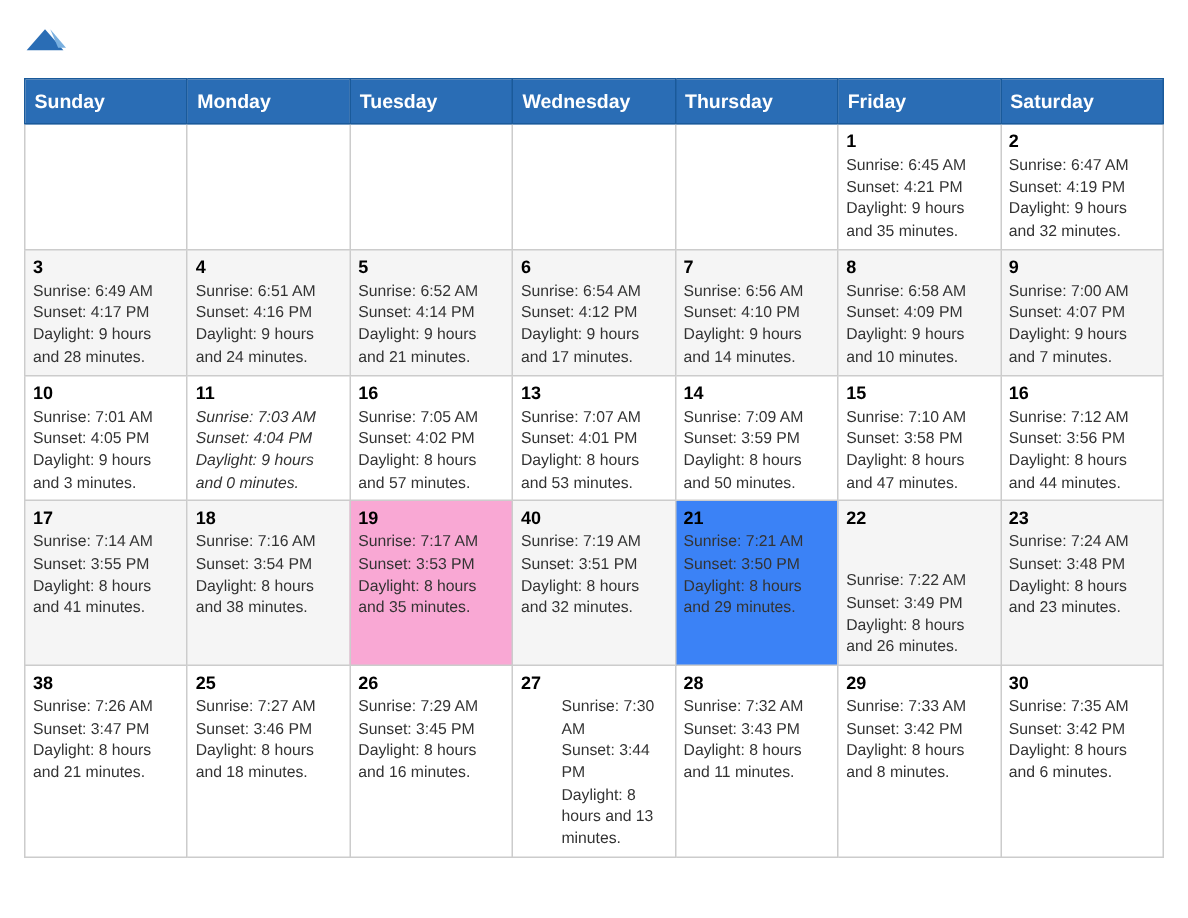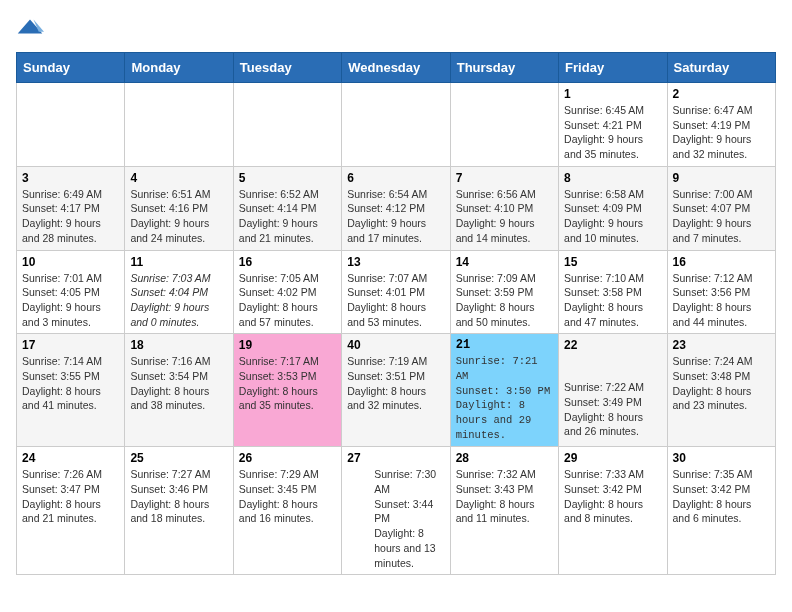--- a/index.html
+++ b/index.html
@@ -244,42 +244,42 @@
           <div class="day-info" style="white-space: pre-line;">Sunrise: 7:17 AM
 Sunset: 3:53 PM
 Daylight: 8 hours and 35 minutes.</div>
         </td>
         <td style="background: rgb(245, 245, 245);">
           <span class="day-number">40</span>
           <div class="day-info" style="white-space: pre-line;">Sunrise: 7:19 AM
 Sunset: 3:51 PM
 Daylight: 8 hours and 32 minutes.</div>
         </td>
-        <td style="background: #7dd3fc; font-family: Liberation Mono, monospace;">
+        <td style="background: #3b82f6;">
           <span class="day-number">21</span>
           <div class="day-info" style="white-space: pre-line;">Sunrise: 7:21 AM
 Sunset: 3:50 PM
 Daylight: 8 hours and 29 minutes.</div>
         </td>
         <td style="background: rgb(245, 245, 245);">
           <span class="day-number">22</span>
           <div class="day-info" style="white-space: pre-line; margin-top: 28px;">Sunrise: 7:22 AM
 Sunset: 3:49 PM
 Daylight: 8 hours and 26 minutes.</div>
         </td>
         <td style="background: rgb(245, 245, 245);">
           <span class="day-number">23</span>
           <div class="day-info" style="white-space: pre-line;">Sunrise: 7:24 AM
 Sunset: 3:48 PM
 Daylight: 8 hours and 23 minutes.</div>
         </td>
       </tr>
       <tr>
         <td>
-          <span class="day-number">24</span>
+          <span class="day-number">38</span>
           <div class="day-info" style="white-space: pre-line;">Sunrise: 7:26 AM
 Sunset: 3:47 PM
 Daylight: 8 hours and 21 minutes.</div>
         </td>
         <td>
           <span class="day-number">25</span>
           <div class="day-info" style="white-space: pre-line;">Sunrise: 7:27 AM
 Sunset: 3:46 PM
 Daylight: 8 hours and 18 minutes.</div>
         </td>

